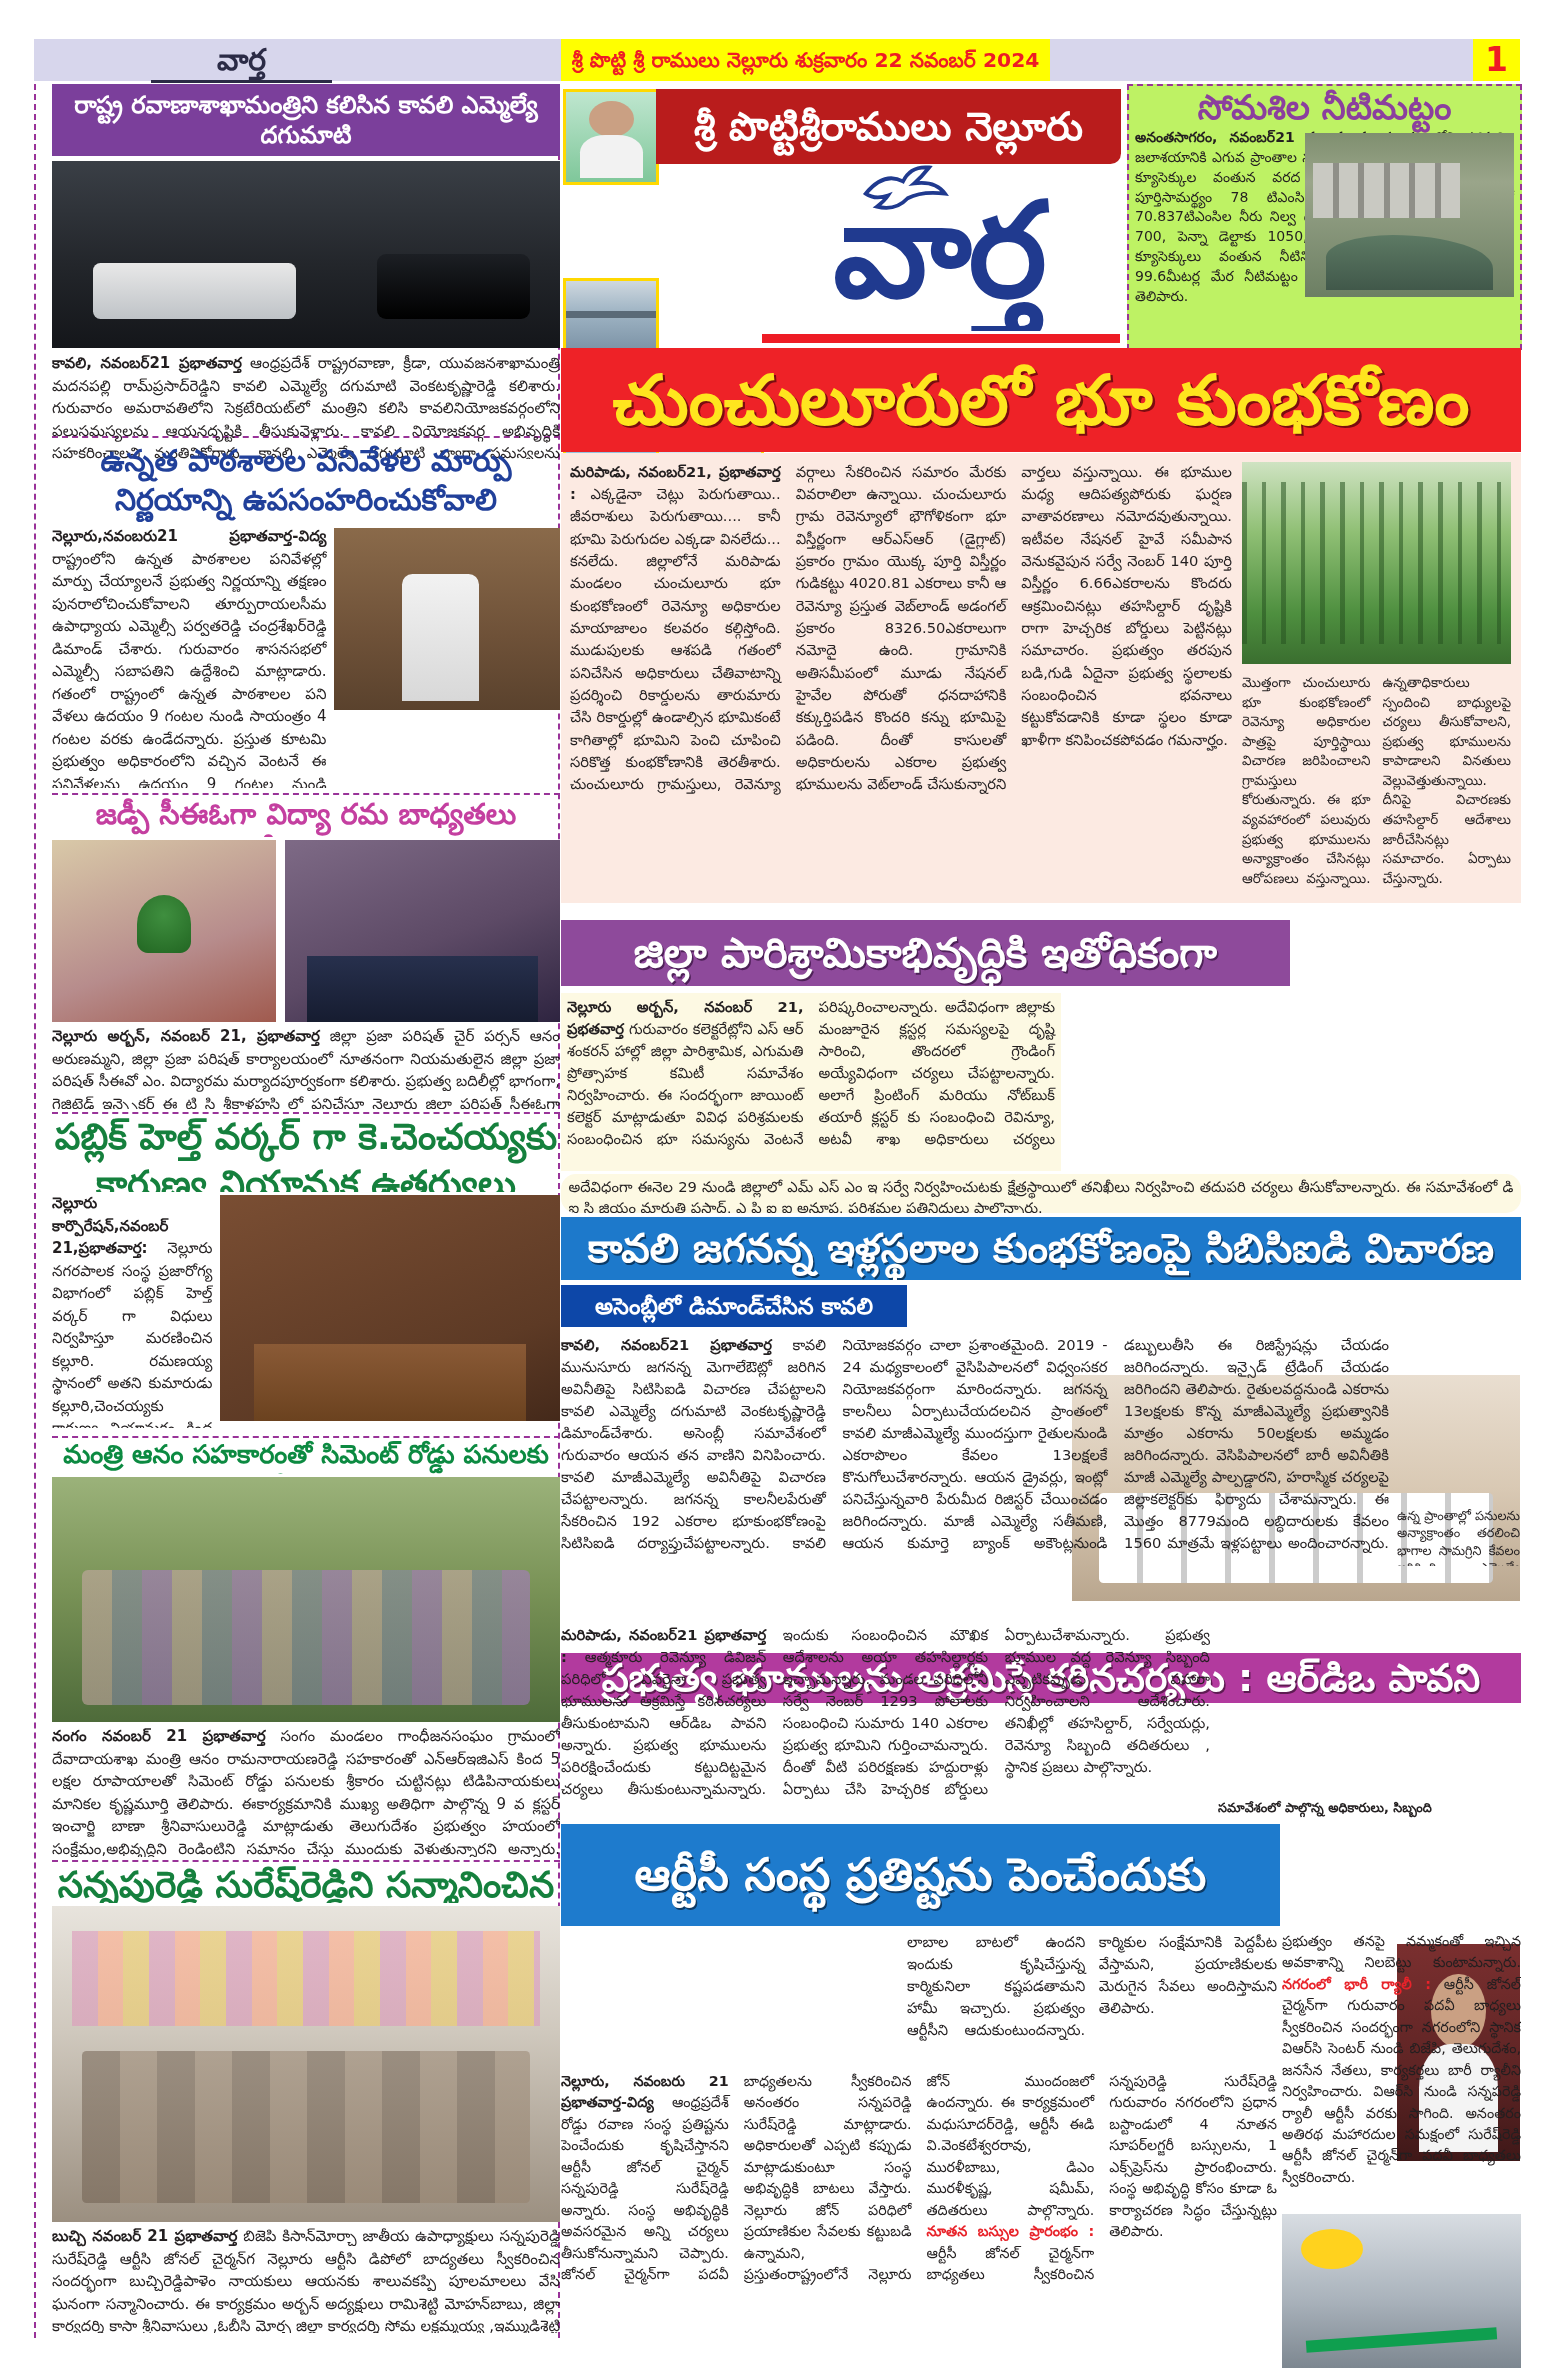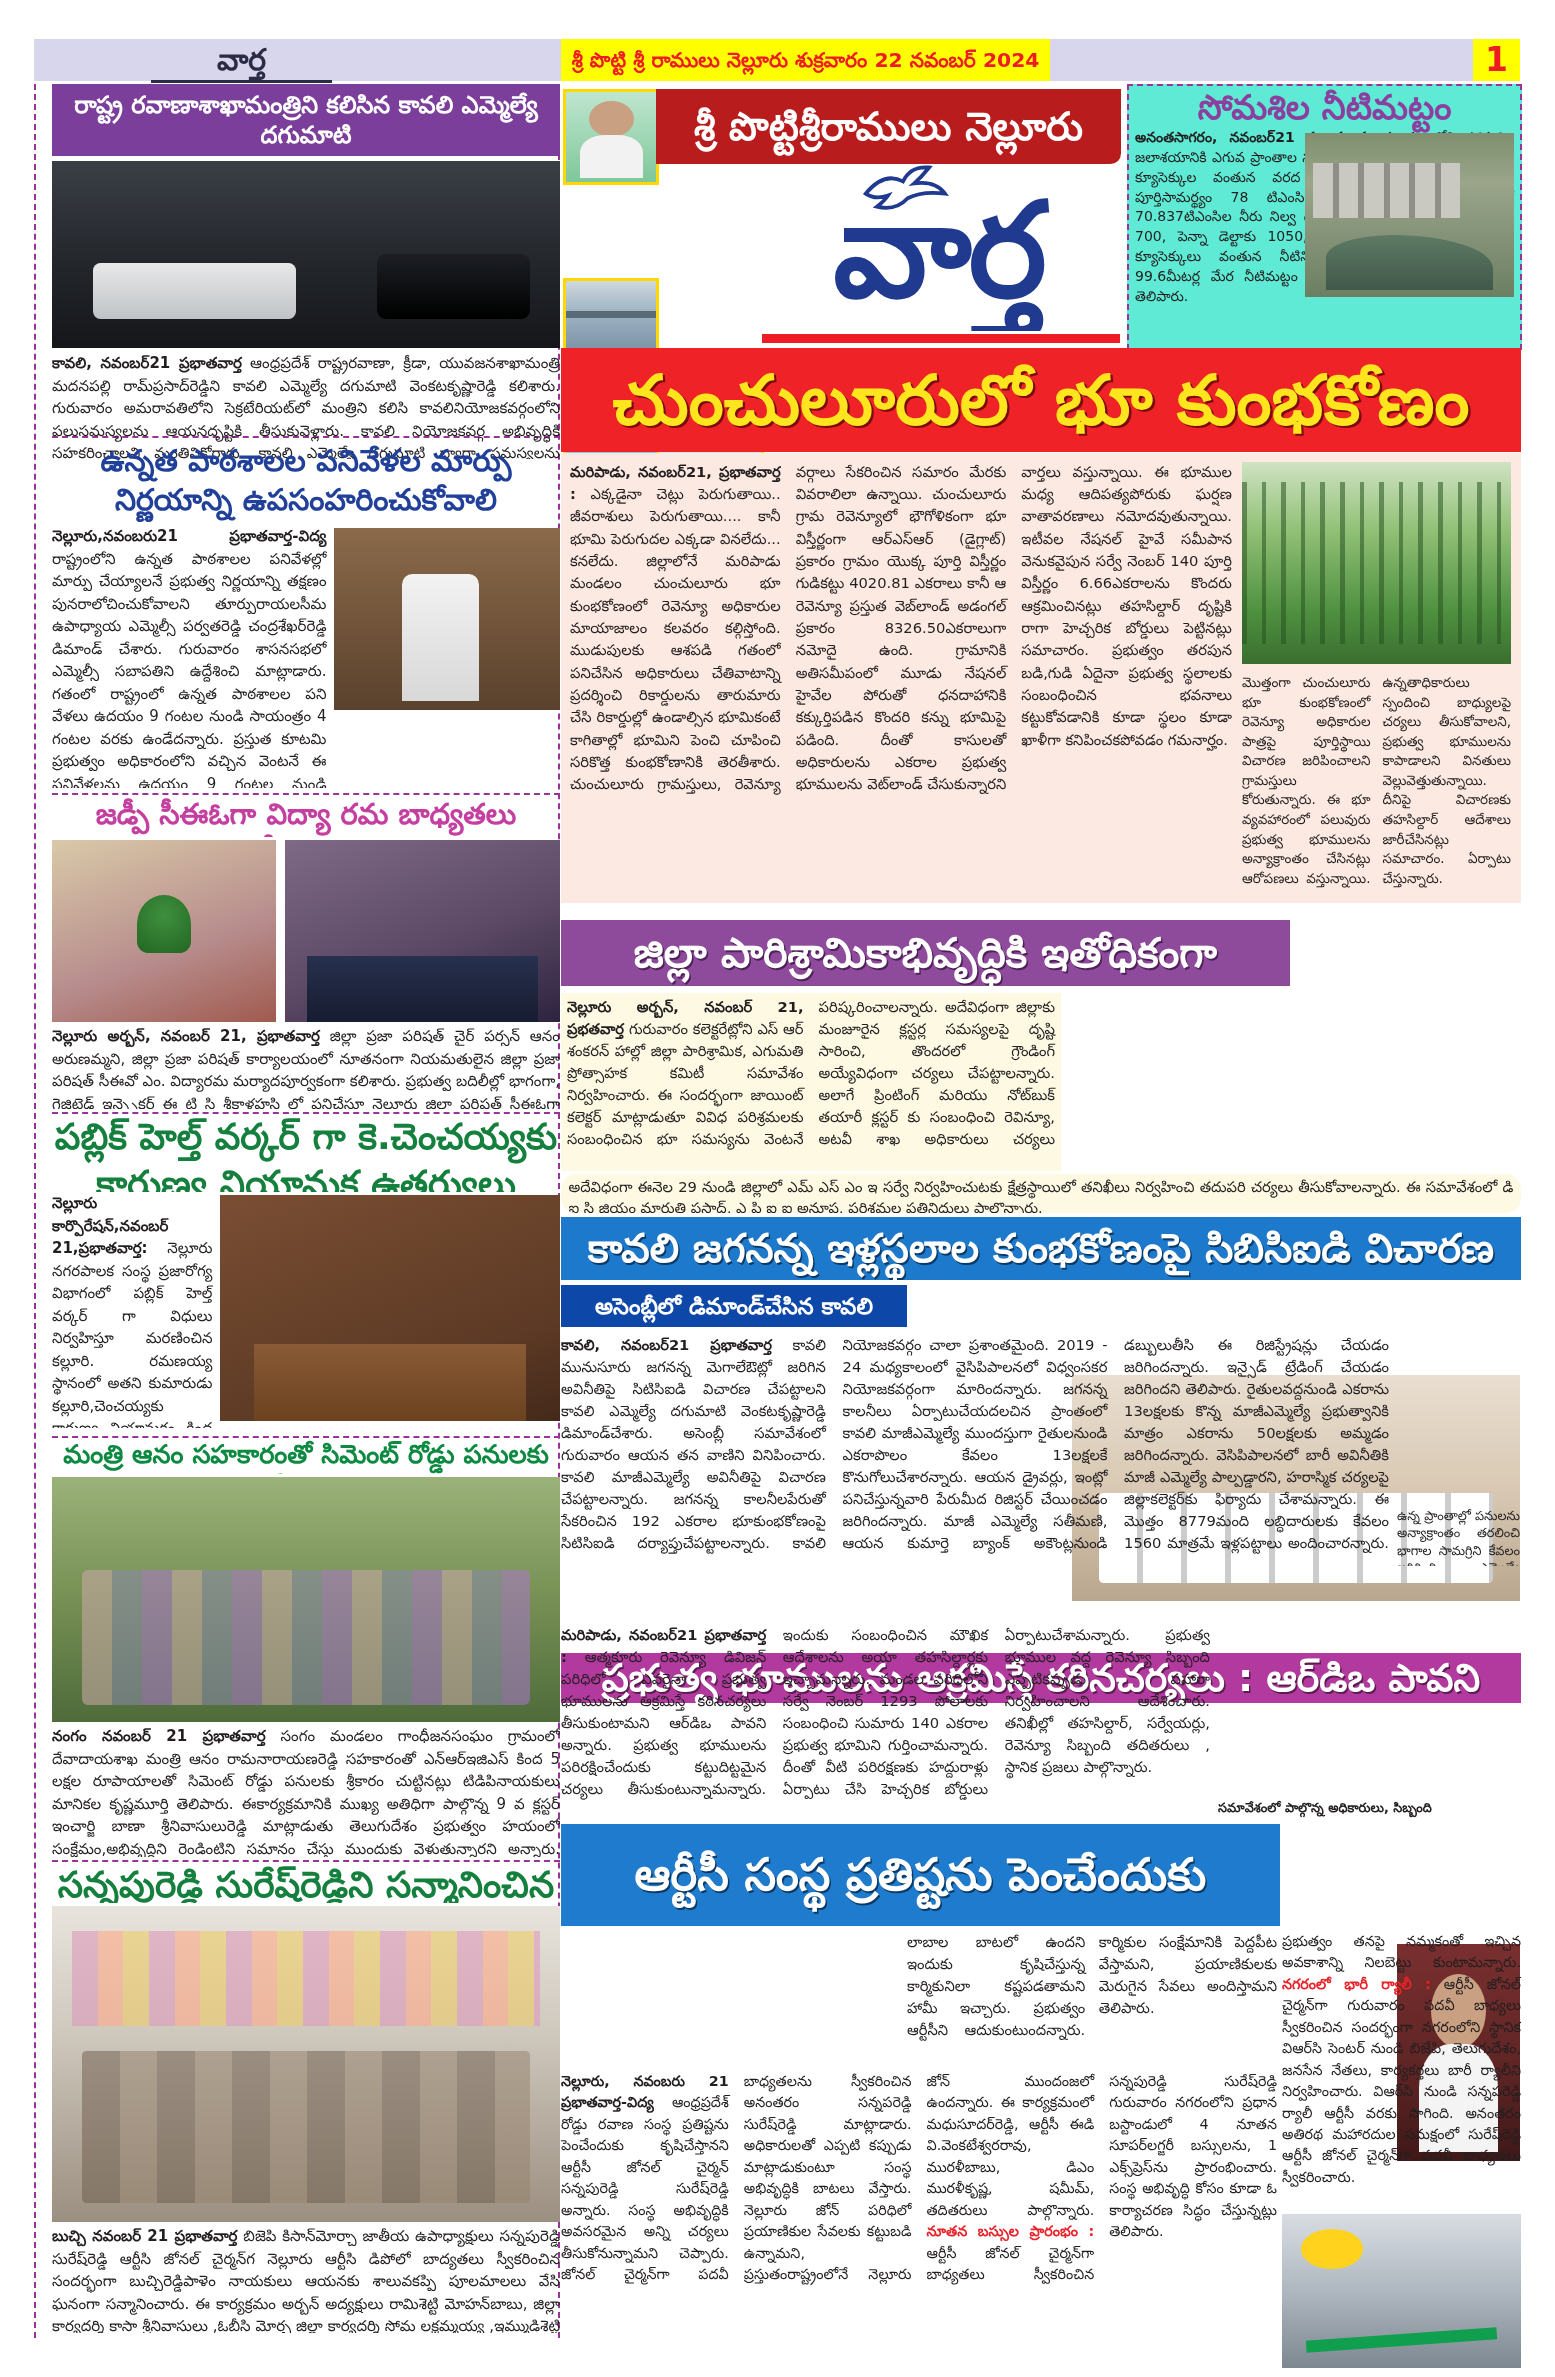--- a/index.html
+++ b/index.html
@@ -93,21 +93,21 @@
 
   
   .mh-banner{left:656px;top:89px;width:465px;height:75px;background:#b91c1c;color:#fff;
       font-weight:bold;font-size:39px;text-align:center;line-height:75px;border-radius:0 0 10.5px 0;}
   .mh-title{left:756px;top:169px;width:365px;height:162px;color:#203a8f;font-weight:bold;
       font-size:132px;text-align:center;line-height:162px;letter-spacing:-3px;}
   .mh-underline{left:762px;top:334px;width:358px;height:9px;background:#ee1c25;}
   .dove{left:854px;top:160px;width:98px;height:56px;}
 
   
-  .soma{left:1127px;top:84px;width:391px;height:262px;border:2.3px dashed #993399;background:#5eead4;}
+  .soma{left:1127px;top:84px;width:391px;height:262px;border:2.3px dashed #993399;background:#bef264;}
   .soma-title{color:#8b3f9e;font-weight:bold;font-size:34px;text-align:center;line-height:1.1;margin:3px 0 1.5px;}
   .soma-body{font-size:14px;line-height:1.42;text-align:justify;padding:0 6px;}
   .soma-photo{position:absolute;right:6px;top:47px;width:209px;height:164px;}
 
   
   .mainband{left:561px;top:348px;width:960px;height:104px;background:#ee2227;color:#ffe51e;
       font-weight:bold;font-size:69px;text-align:center;line-height:104px;
       text-shadow:2.3px 2.3px 0 #7a0c10;}
   .band2{left:561px;top:920px;width:729px;height:66px;background:#8e4a9b;color:#fff;
       font-weight:bold;font-size:41px;text-align:center;line-height:66px;text-shadow:1.5px 1.5px 0 #4e2158;}

